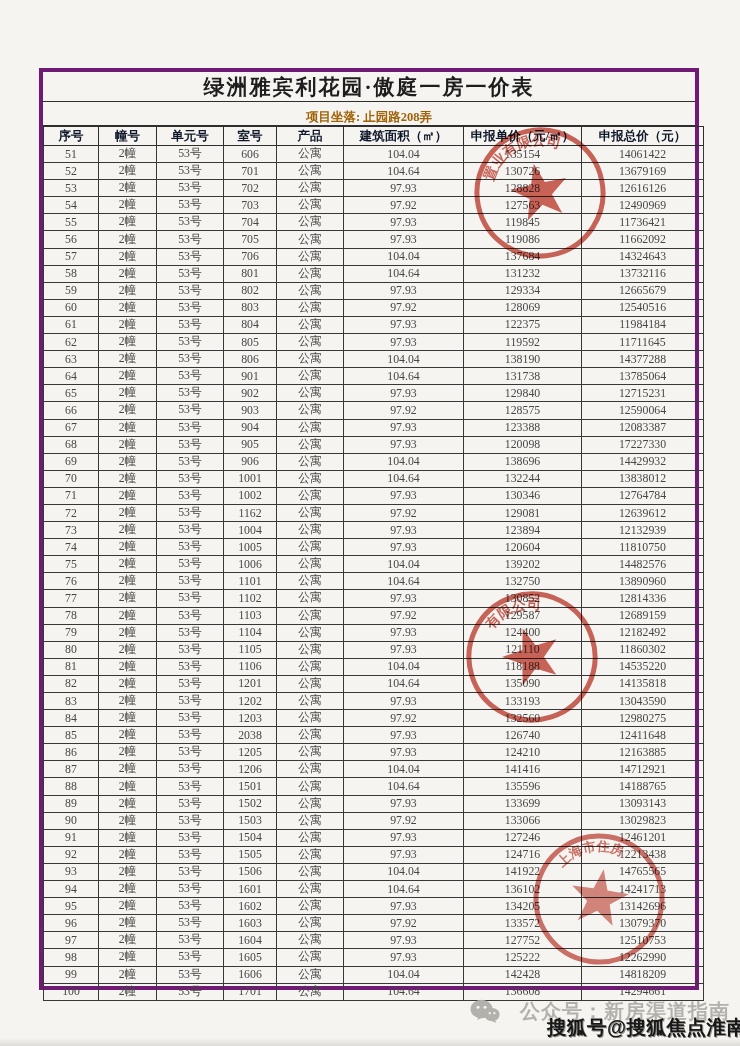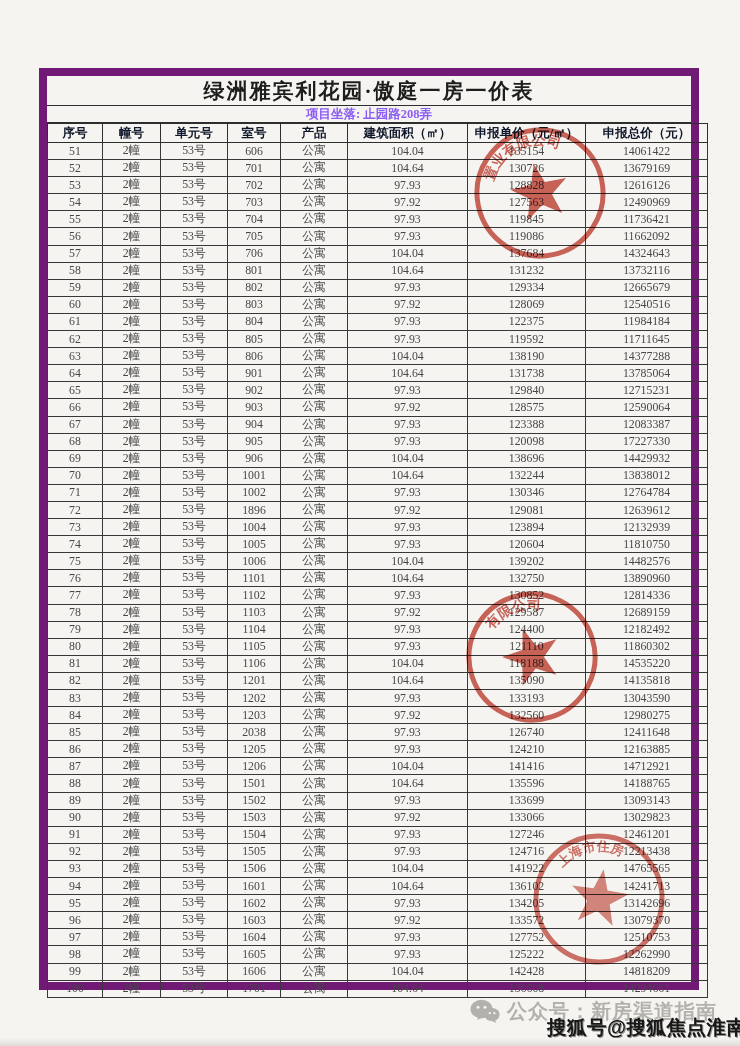--- a/index.html
+++ b/index.html
@@ -9,31 +9,31 @@
     background:#f5f4f1;
     font-family:"Liberation Serif","DejaVu Serif",serif;
     overflow:hidden;
   }
   .page::after{
     content:"";position:absolute;left:0;right:0;bottom:0;height:8px;
     background:linear-gradient(#f5f4f1,#dddcd9);pointer-events:none;
   }
   .doc{
     position:absolute;left:39px;top:68px;width:660px;height:922px;
-    border:8px solid #701a75;background:transparent;box-sizing:border-box;
+    border:4px solid #701a75;background:transparent;box-sizing:border-box;
   }
   .title-row{
     height:29px;border-bottom:1px solid #2e2e2e;
     display:flex;align-items:center;justify-content:center;
     font-size:21px;font-weight:bold;color:#1d1d1d;letter-spacing:2px;
   }
   .subtitle-row{
     height:16px;border-bottom:1px solid #2e2e2e;
     display:flex;align-items:center;justify-content:center;
-    font-size:12.5px;font-weight:bold;color:#8b5cf6;
+    font-size:12.5px;font-weight:bold;color:#a16207;margin-top:7px;
   }
   table.price{
     width:100%;height:873px;border-collapse:collapse;table-layout:fixed;
   }
   table.price th{
     border:1px solid #2e2e2e;height:18px;padding:0;
     font-size:12.5px;font-weight:bold;color:#0f172a;text-align:center;
     white-space:nowrap;overflow:hidden;
   }
   table.price td{
@@ -47,21 +47,21 @@
     position:absolute;width:150px;height:150px;
     opacity:.78;mix-blend-mode:multiply;pointer-events:none;
   }
   .stamp svg{width:100%;height:100%;}
   .stamp-1{left:465px;top:118px;transform:rotate(-12deg);}
   .stamp-2{left:457px;top:582px;transform:rotate(-18deg);}
   .stamp-3{left:524px;top:824px;transform:rotate(9deg);opacity:.7;}
   
   .wm-gray{
     position:absolute;left:470px;top:998px;
-    display:flex;align-items:center;gap:7px;
+    display:flex;align-items:center;gap:20px;
     color:#b3b1ac;font-weight:bold;font-size:20px;letter-spacing:1px;
     font-family:"Liberation Sans","DejaVu Sans",sans-serif;
   }
   .wm-gray .wc-icon{display:inline-flex;}
   .wm-dark{
     position:absolute;left:547px;top:1014px;
     color:#171717;font-weight:900;font-size:19.5px;letter-spacing:.5px;
     font-family:"Liberation Sans","DejaVu Sans",sans-serif;
     text-shadow:1px 1px 0 rgba(60,60,60,.55);
     white-space:nowrap;
@@ -306,21 +306,21 @@
             <td>1002</td>
             <td>公寓</td>
             <td>97.93</td>
             <td>130346</td>
             <td>12764784</td>
           </tr>
           <tr>
             <td>72</td>
             <td>2幢</td>
             <td>53号</td>
-            <td>1896</td>
+            <td>1162</td>
             <td>公寓</td>
             <td>97.92</td>
             <td>129081</td>
             <td>12639612</td>
           </tr>
           <tr>
             <td>73</td>
             <td>2幢</td>
             <td>53号</td>
             <td>1004</td>

